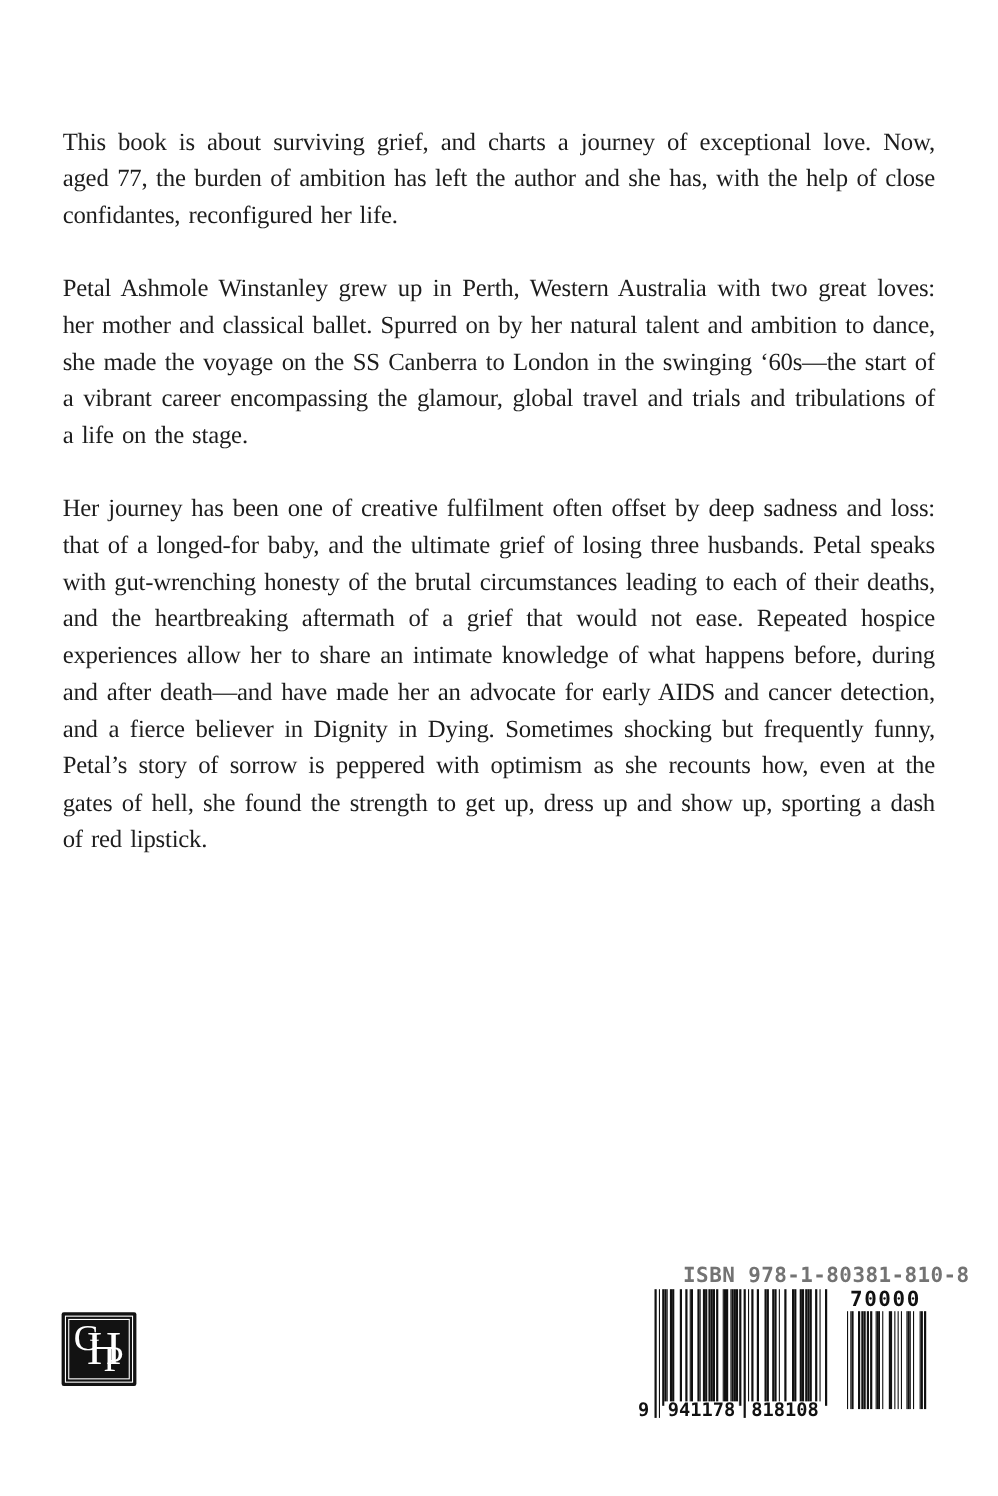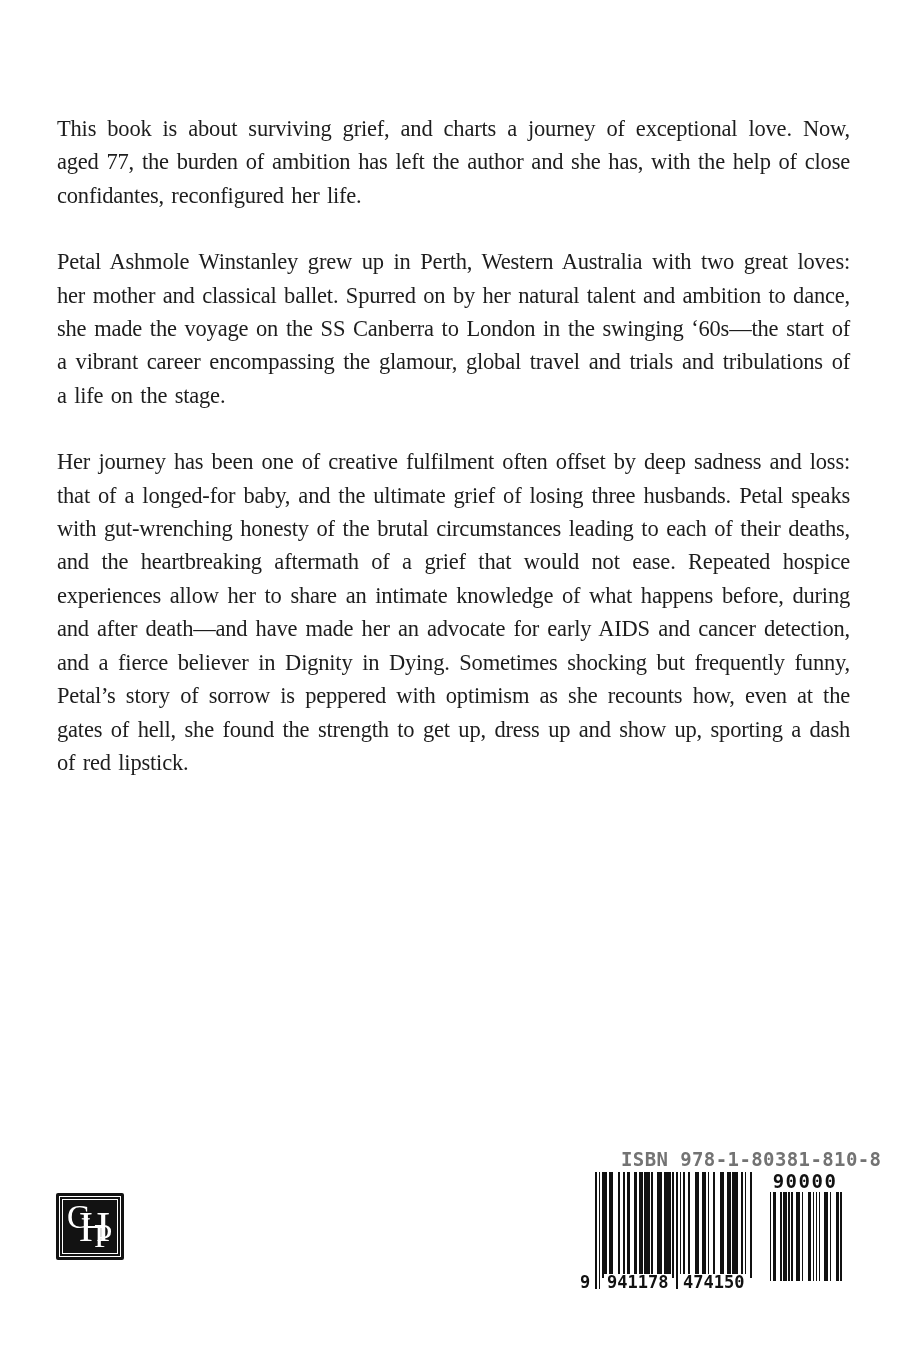--- a/index.html
+++ b/index.html
@@ -144,25 +144,25 @@
       <div class="logo-frame-inner">
         <span class="lg lg-g">G</span>
         <span class="lg lg-h">H</span>
         <span class="lg lg-p">P</span>
       </div>
     </div>
   </div>
 
   <div class="barcode-block">
     <div class="isbn-label">ISBN 978-1-80381-810-8</div>
-    <div class="addon-label">90000</div>
+    <div class="addon-label">70000</div>
     <div class="main-bars" id="main-bars">
       <span class="hr hr-first">9</span>
       <span class="hr hr-left">941178</span>
-      <span class="hr hr-right">474150</span>
+      <span class="hr hr-right">818108</span>
     <div class="bar" style="left: 0px; width: 2px; height: 117px;"></div>
         <div class="bar" style="left: 4px; width: 1px; height: 117px;"></div>
         <div class="bar" style="left: 7px; width: 2px; height: 106px;"></div>
         <div class="bar" style="left: 9px; width: 2px; height: 106px;"></div>
         <div class="bar" style="left: 11px; width: 1px; height: 106px;"></div>
         <div class="bar" style="left: 14px; width: 2px; height: 106px;"></div>
         <div class="bar" style="left: 16px; width: 2px; height: 106px;"></div>
         <div class="bar" style="left: 23px; width: 2px; height: 106px;"></div>
         <div class="bar" style="left: 28px; width: 2px; height: 106px;"></div>
         <div class="bar" style="left: 32px; width: 1px; height: 106px;"></div>

